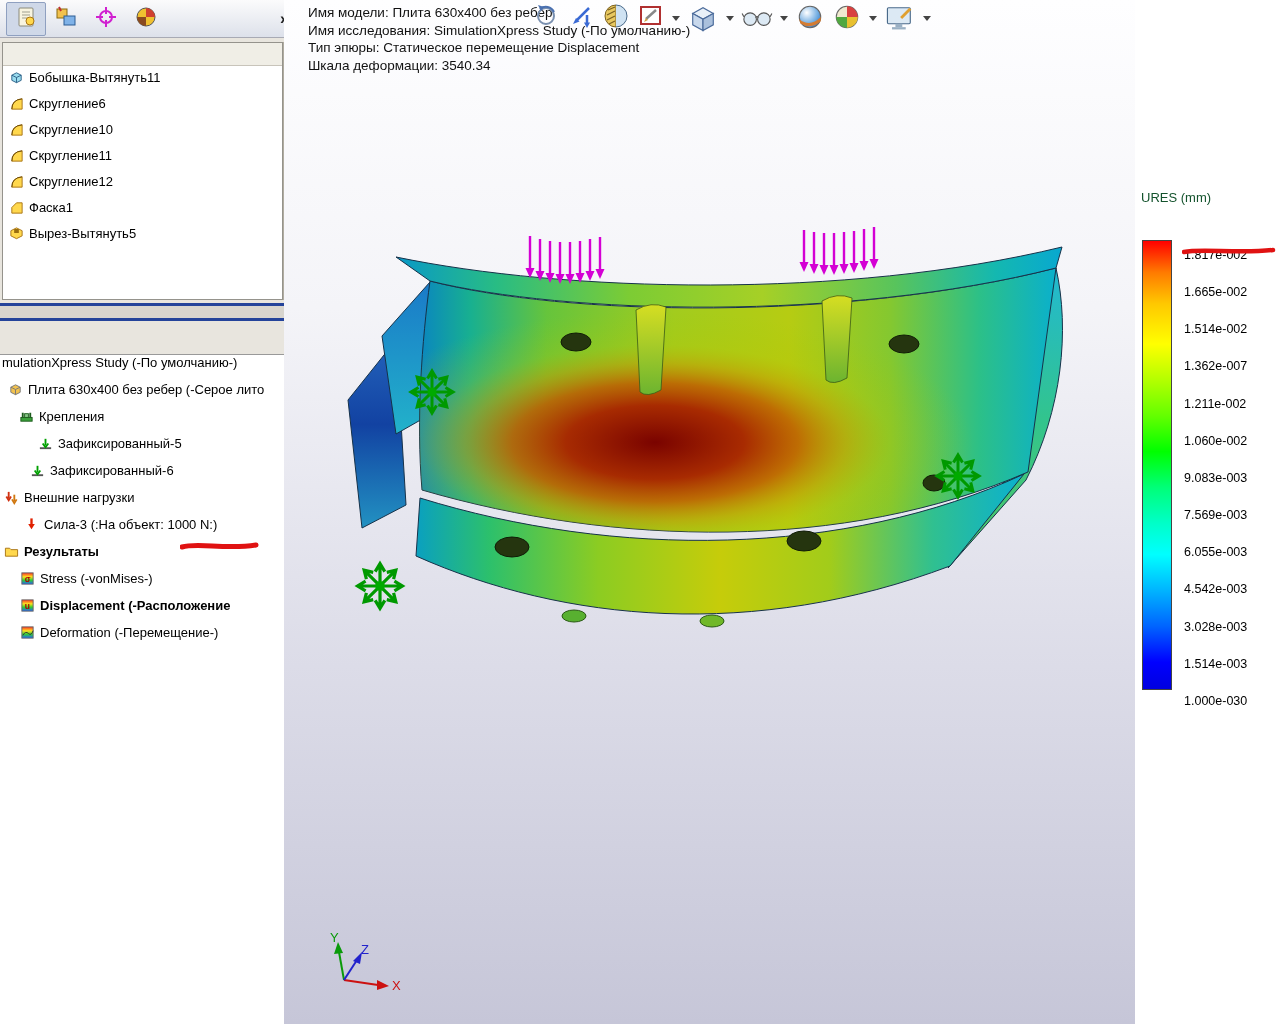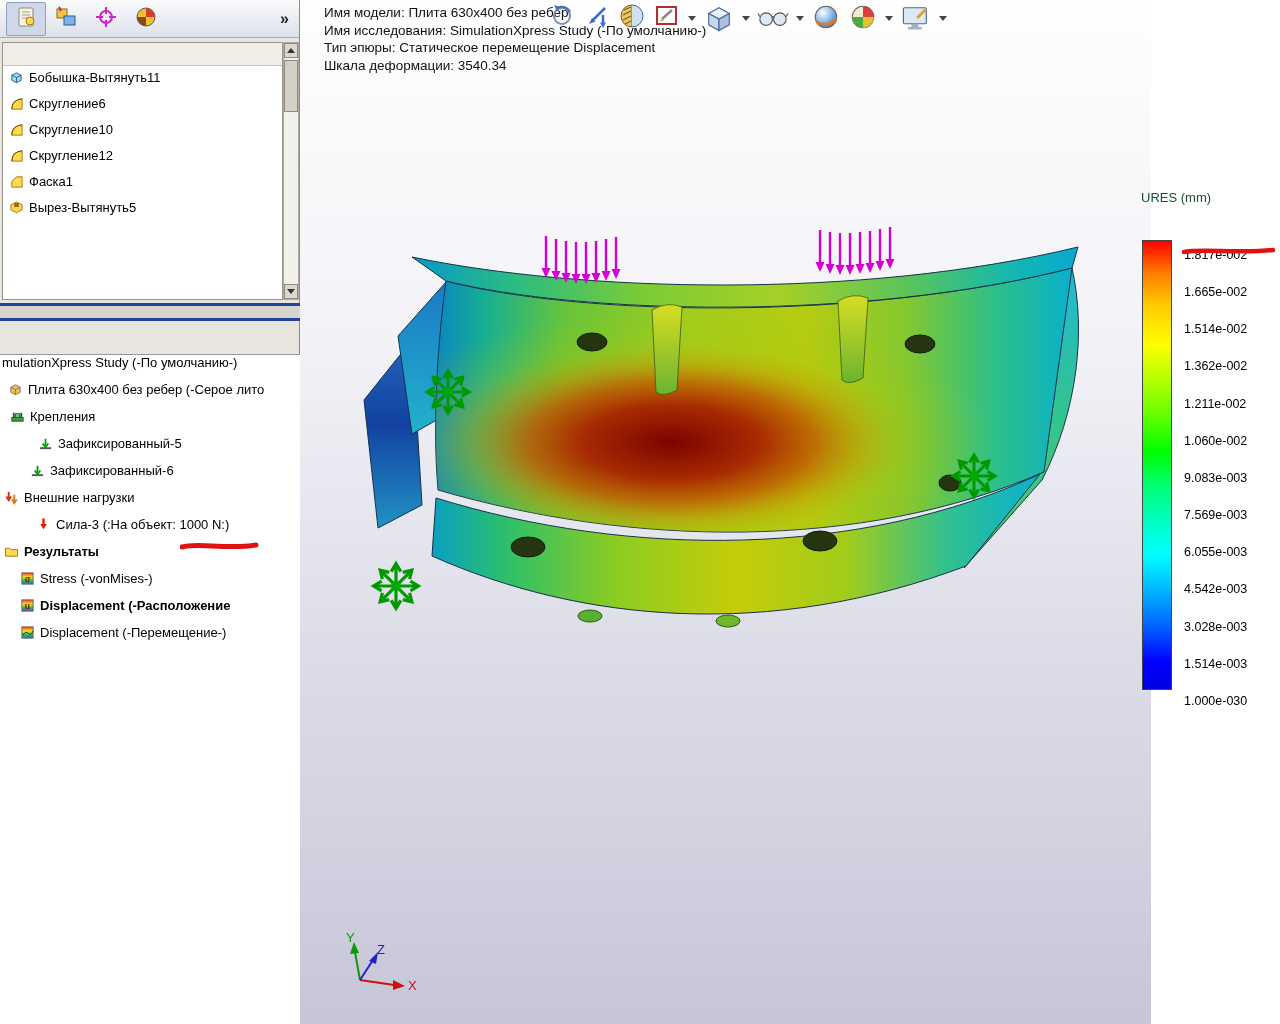--- a/index.html
+++ b/index.html
@@ -32,21 +32,21 @@
   .splitter{position:absolute;left:0;top:303px;width:300px;height:12px;background:#d8d5ce;border-top:3px solid #24439a;border-bottom:3px solid #24439a;box-sizing:content-box;}
 
   .tree2{position:absolute;left:0;top:354px;width:300px;height:670px;background:#fff;border-top:1px solid #999;}
   .tree2 .trow{height:27px;}
 
   .force-underline{position:absolute;left:180px;top:540px;}
 
   .splitbar{position:absolute;left:300px;top:496px;width:10px;height:60px;background:#dde2ea;border:1px solid #9aa4b4;box-sizing:border-box;display:flex;flex-direction:column;align-items:center;justify-content:center;gap:10px;}
 
   
-  .viewport{position:absolute;left:300px;top:0;width:851px;height:1024px;background:linear-gradient(180deg,#fefeff 0%,#f4f4f8 30%,#dcdce8 65%,#c6c6d8 100%);overflow:hidden;}
+  .viewport{position:absolute;left:284px;top:0;width:851px;height:1024px;background:linear-gradient(180deg,#fefeff 0%,#f4f4f8 30%,#dcdce8 65%,#c6c6d8 100%);overflow:hidden;}
   .vp-header{position:absolute;left:24px;top:4px;font-size:13.5px;color:#111;line-height:17.5px;z-index:2;}
   .hud{position:absolute;left:248px;top:2px;display:flex;align-items:flex-start;gap:7px;z-index:3;}
   .hud-btn{display:flex;align-items:center;justify-content:center;}
   .caret{width:0;height:0;border-left:4px solid transparent;border-right:4px solid transparent;border-top:5px solid #444;margin-top:14px;}
   .model-svg{position:absolute;left:0;top:0;z-index:1;}
 
   
   .legend{position:absolute;left:1136px;top:186px;width:144px;height:540px;z-index:4;}
   .legend-title{position:absolute;left:5px;top:4px;font-size:13px;color:#14532d;}
   .legend-bar{position:absolute;left:6px;top:54px;width:30px;height:450px;border:1px solid #444;box-sizing:border-box;
@@ -131,20 +131,29 @@
           </span>
         <span class="lbl">Скругление10</span>
       </div>
       <div class="trow">
         <span class="ic">
             <svg width="15" height="15" viewBox="0 0 16 16">
               <path d="M3,14 Q3,4 14,3 L14,14 Z" fill="#ffd84d" stroke="#a97414"></path>
               <path d="M3,14 Q3,4 14,3" fill="none" stroke="#6a4a08"></path>
             </svg>
           </span>
+        <span class="lbl">Скругление11</span>
+      </div>
+      <div class="trow">
+        <span class="ic">
+            <svg width="15" height="15" viewBox="0 0 16 16">
+              <path d="M3,14 Q3,4 14,3 L14,14 Z" fill="#ffd84d" stroke="#a97414"></path>
+              <path d="M3,14 Q3,4 14,3" fill="none" stroke="#6a4a08"></path>
+            </svg>
+          </span>
         <span class="lbl">Скругление12</span>
       </div>
       <div class="trow">
         <span class="ic">
             <svg width="15" height="15" viewBox="0 0 16 16">
               <path d="M3,14 L3,8 L8,3 L14,3 L14,14 Z" fill="#ffd84d" stroke="#a97414"></path>
             </svg>
           </span>
         <span class="lbl">Фаска1</span>
       </div>
@@ -177,21 +186,21 @@
       </div>
       <div class="trow" style="padding-left:8px">
         <span class="ic">
             <svg width="15" height="15" viewBox="0 0 16 16">
               <path d="M3,5.5 L8,3 L13,5.5 L13,11 L8,13.5 L3,11Z" fill="#f2c24e" stroke="#777"></path>
               <path d="M3,5.5 L8,8 L13,5.5 M8,8 L8,13.5" fill="none" stroke="#777"></path>
             </svg>
           </span>
         <span class="lbl">Плита 630x400 без ребер (-Серое лито</span>
       </div>
-      <div class="trow" style="padding-left:10px">
+      <div class="trow" style="padding-left:19px">
         <span class="ic">
             <svg width="15" height="15" viewBox="0 0 16 16">
               <rect x="2" y="9" width="12" height="4" fill="#3aa03a" stroke="#1c5c1c"></rect>
               <path d="M4,9 L4,4 M12,9 L12,4" stroke="#1c5c1c" stroke-width="2"></path>
               <rect x="6" y="5" width="4" height="4" fill="#88c888" stroke="#1c5c1c"></rect>
             </svg>
           </span>
         <span class="lbl">Крепления</span>
       </div>
       <div class="trow" style="padding-left:38px">
@@ -218,21 +227,21 @@
         <span class="ic">
             <svg width="15" height="15" viewBox="0 0 16 16">
               <path d="M5,2 L5,9" stroke="#d03010" stroke-width="2"></path>
               <path d="M2.5,7 L5,11 L7.5,7" fill="none" stroke="#d03010" stroke-width="2"></path>
               <path d="M11,5 L11,12" stroke="#d07810" stroke-width="2"></path>
               <path d="M8.5,10 L11,14 L13.5,10" fill="none" stroke="#d07810" stroke-width="2"></path>
             </svg>
           </span>
         <span class="lbl">Внешние нагрузки</span>
       </div>
-      <div class="trow" style="padding-left:36px">
+      <div class="trow" style="padding-left:24px">
         <span class="ic">
             <svg width="15" height="15" viewBox="0 0 16 16">
               <path d="M8,1.5 L8,9" stroke="#e02000" stroke-width="2.5"></path>
               <path d="M4.5,7.5 L8,13 L11.5,7.5 Z" fill="#e02000"></path>
             </svg>
           </span>
         <span class="lbl">Сила-3 (:На объект: 1000 N:)</span>
       </div>
       <div class="trow b" style="padding-left:4px">
         <span class="ic">
@@ -284,21 +293,21 @@
                   <stop offset="0" stop-color="#ff3020"></stop>
                   <stop offset="0.35" stop-color="#ffe020"></stop>
                   <stop offset="0.65" stop-color="#30d030"></stop>
                   <stop offset="1" stop-color="#2060ff"></stop>
                 </linearGradient>
               </defs>
               <rect x="2" y="2" width="12" height="12" fill="url(#rb3)" stroke="#666"></rect>
               <path d="M3,11 Q6,6 9,9 T14,6" stroke="#333" fill="none"></path>
             </svg>
           </span>
-        <span class="lbl">Displacement (-Перемещение-)</span>
+        <span class="lbl">Deformation (-Перемещение-)</span>
       </div>
     </div>
 
     <svg class="force-underline" width="80" height="14">
       <path d="M2,7 C18,2 45,10 76,5" stroke="#e01212" stroke-width="5" fill="none" stroke-linecap="round"></path>
     </svg>
   </aside>
 
   <div class="splitbar">
     <i class="tri-left"></i>
@@ -530,21 +539,21 @@
     </svg>
   </main>
 
   <div class="legend">
     <div class="legend-title">URES (mm)</div>
     <div class="legend-bar"></div>
     <div class="legend-labels">
       <div class="lv">1.817e-002</div>
       <div class="lv">1.665e-002</div>
       <div class="lv">1.514e-002</div>
-      <div class="lv">1.362e-002</div>
+      <div class="lv">1.362e-007</div>
       <div class="lv">1.211e-002</div>
       <div class="lv">1.060e-002</div>
       <div class="lv">9.083e-003</div>
       <div class="lv">7.569e-003</div>
       <div class="lv">6.055e-003</div>
       <div class="lv">4.542e-003</div>
       <div class="lv">3.028e-003</div>
       <div class="lv">1.514e-003</div>
       <div class="lv">1.000e-030</div>
     </div>

